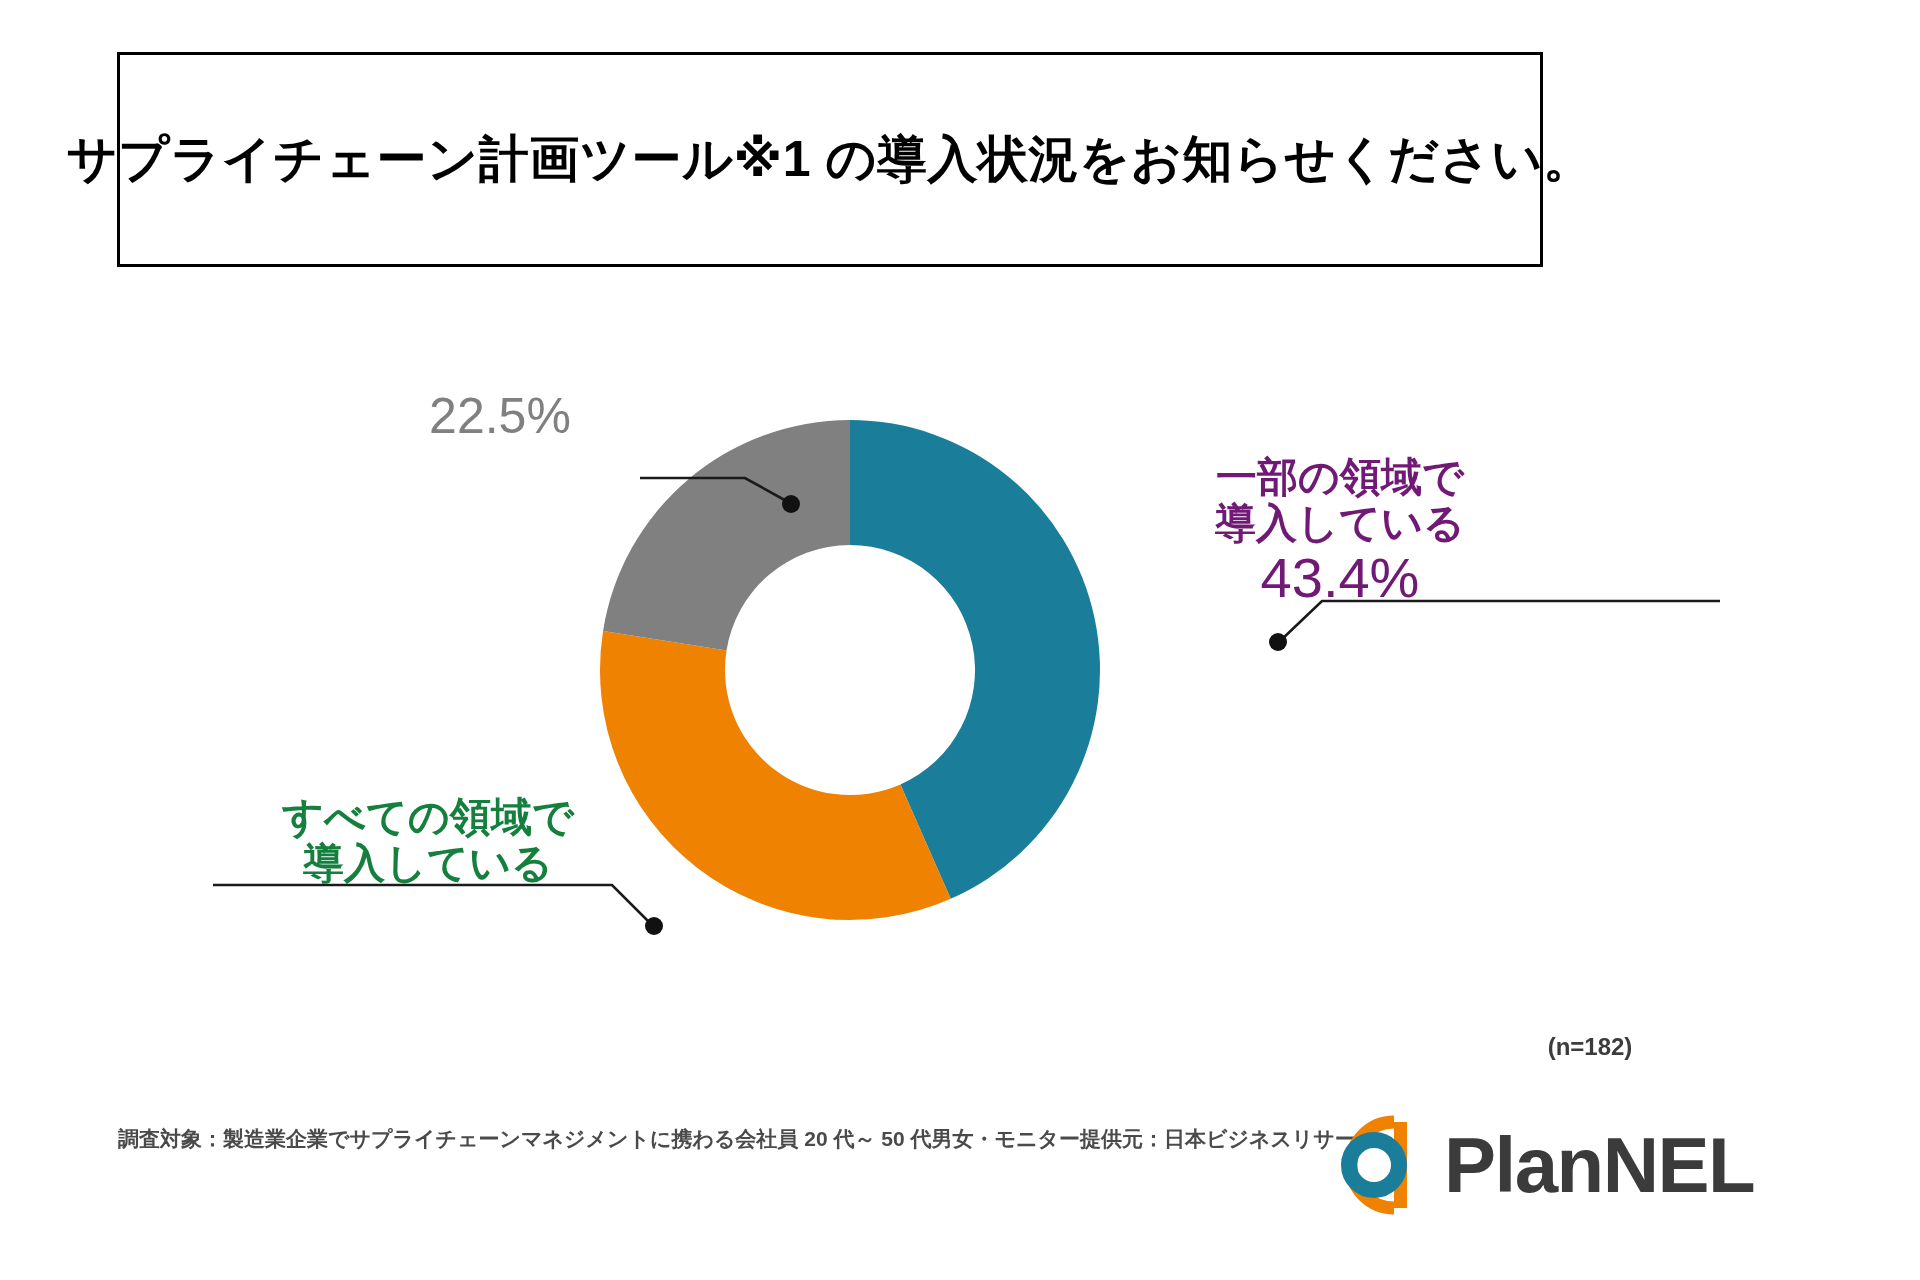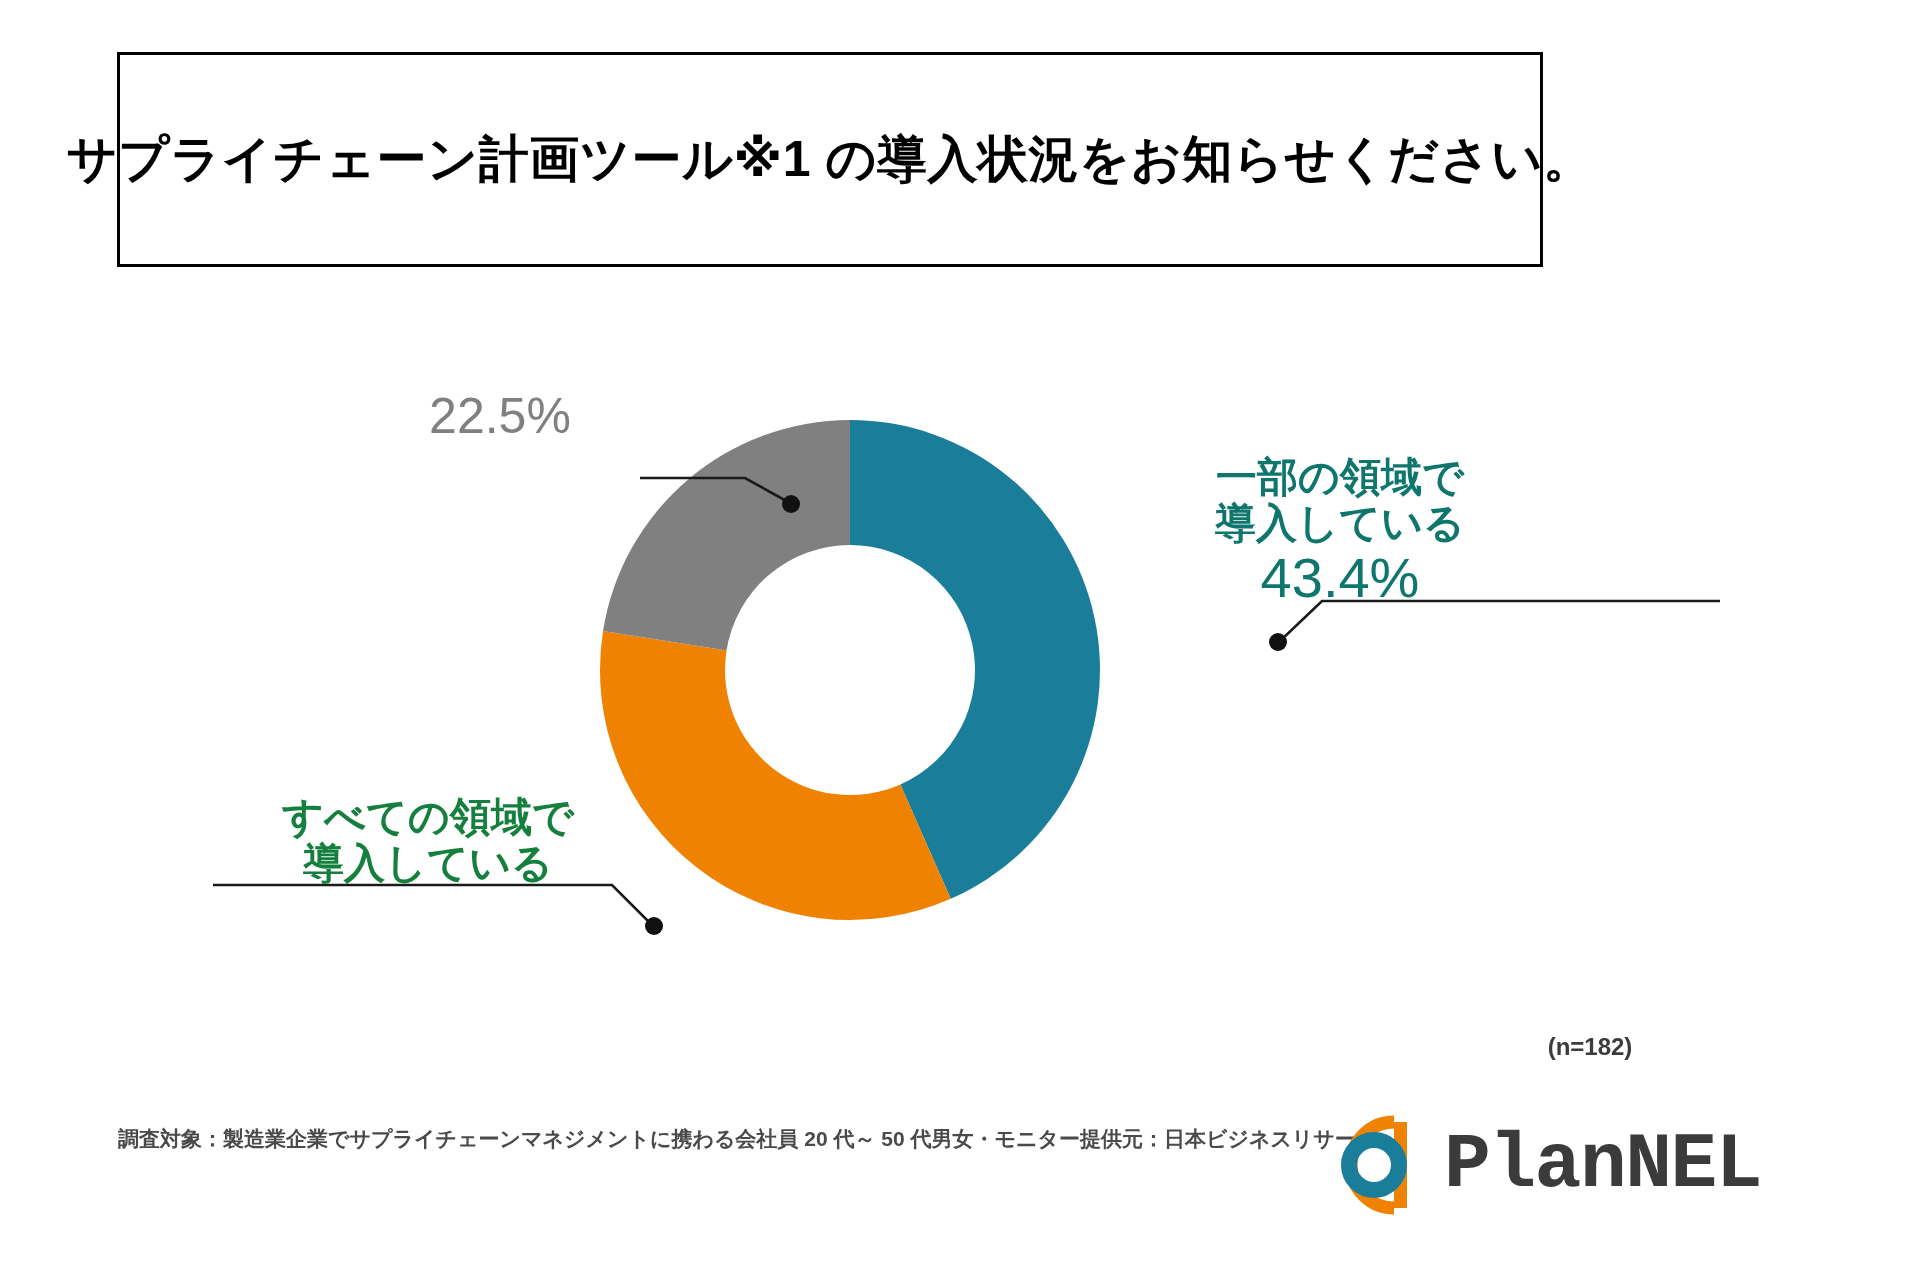--- a/index.html
+++ b/index.html
@@ -67,21 +67,21 @@
   .callout .cl-pct {
     font-size: 52px;
     display: block;
   }
 
   
   #callout-partial {
     left: 1340px;
     top: 455px;
     transform: translateX(-50%);
-    color: #0f766e;
+    color: #701a75;
   }
   #callout-partial .cl-pct { font-size: 56px; }
 
   
   #callout-all {
     left: 428px;
     top: 795px;
     transform: translateX(-50%);
     color: #15803d;
   }
@@ -148,21 +148,20 @@
     height: 104px;
     flex: none;
   }
   #logo-word {
     font-size: 78px;
     font-weight: bold;
     color: #3b3b3b;
     letter-spacing: -1.5px;
     margin-left: 18px;
     line-height: 1;
-    font-family: Liberation Mono, monospace;
   }
 </style>
 </head>
 <body>
 
 <div id="title-box">
   <div id="title-text">サプライチェーン計画ツール※1 の導入状況をお知らせください。</div>
 </div>
 
 <div id="chart-stage">

